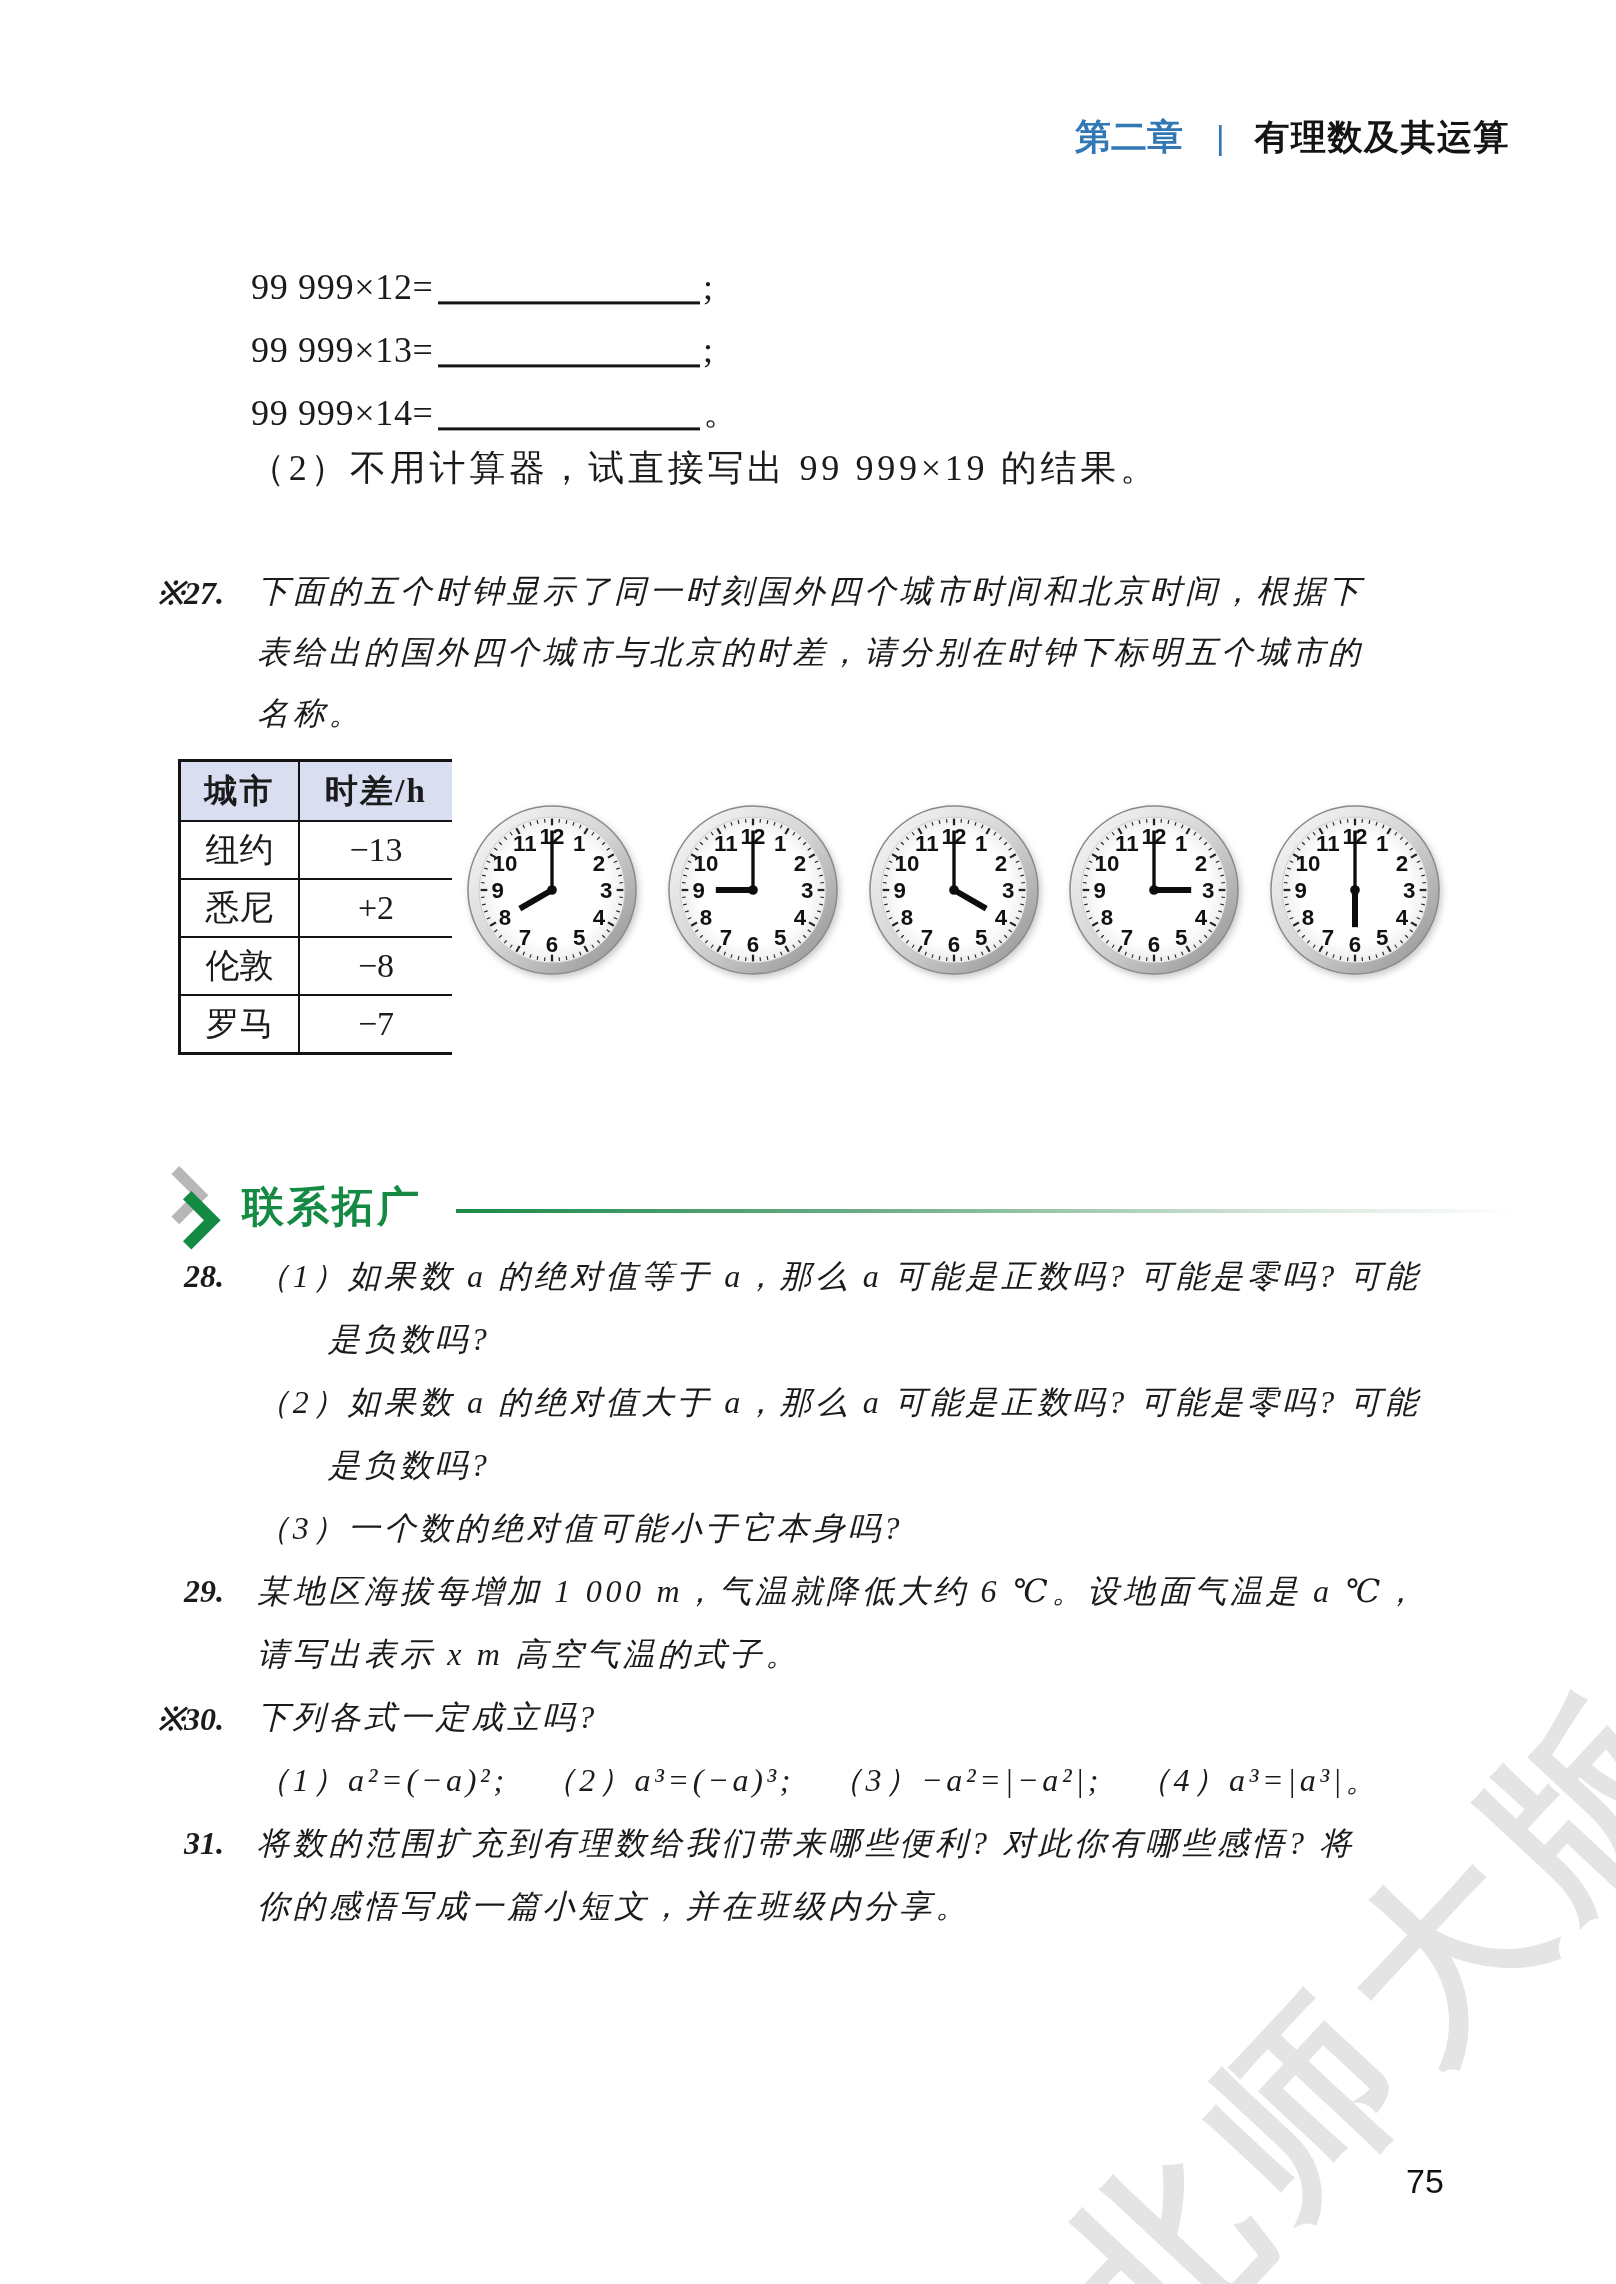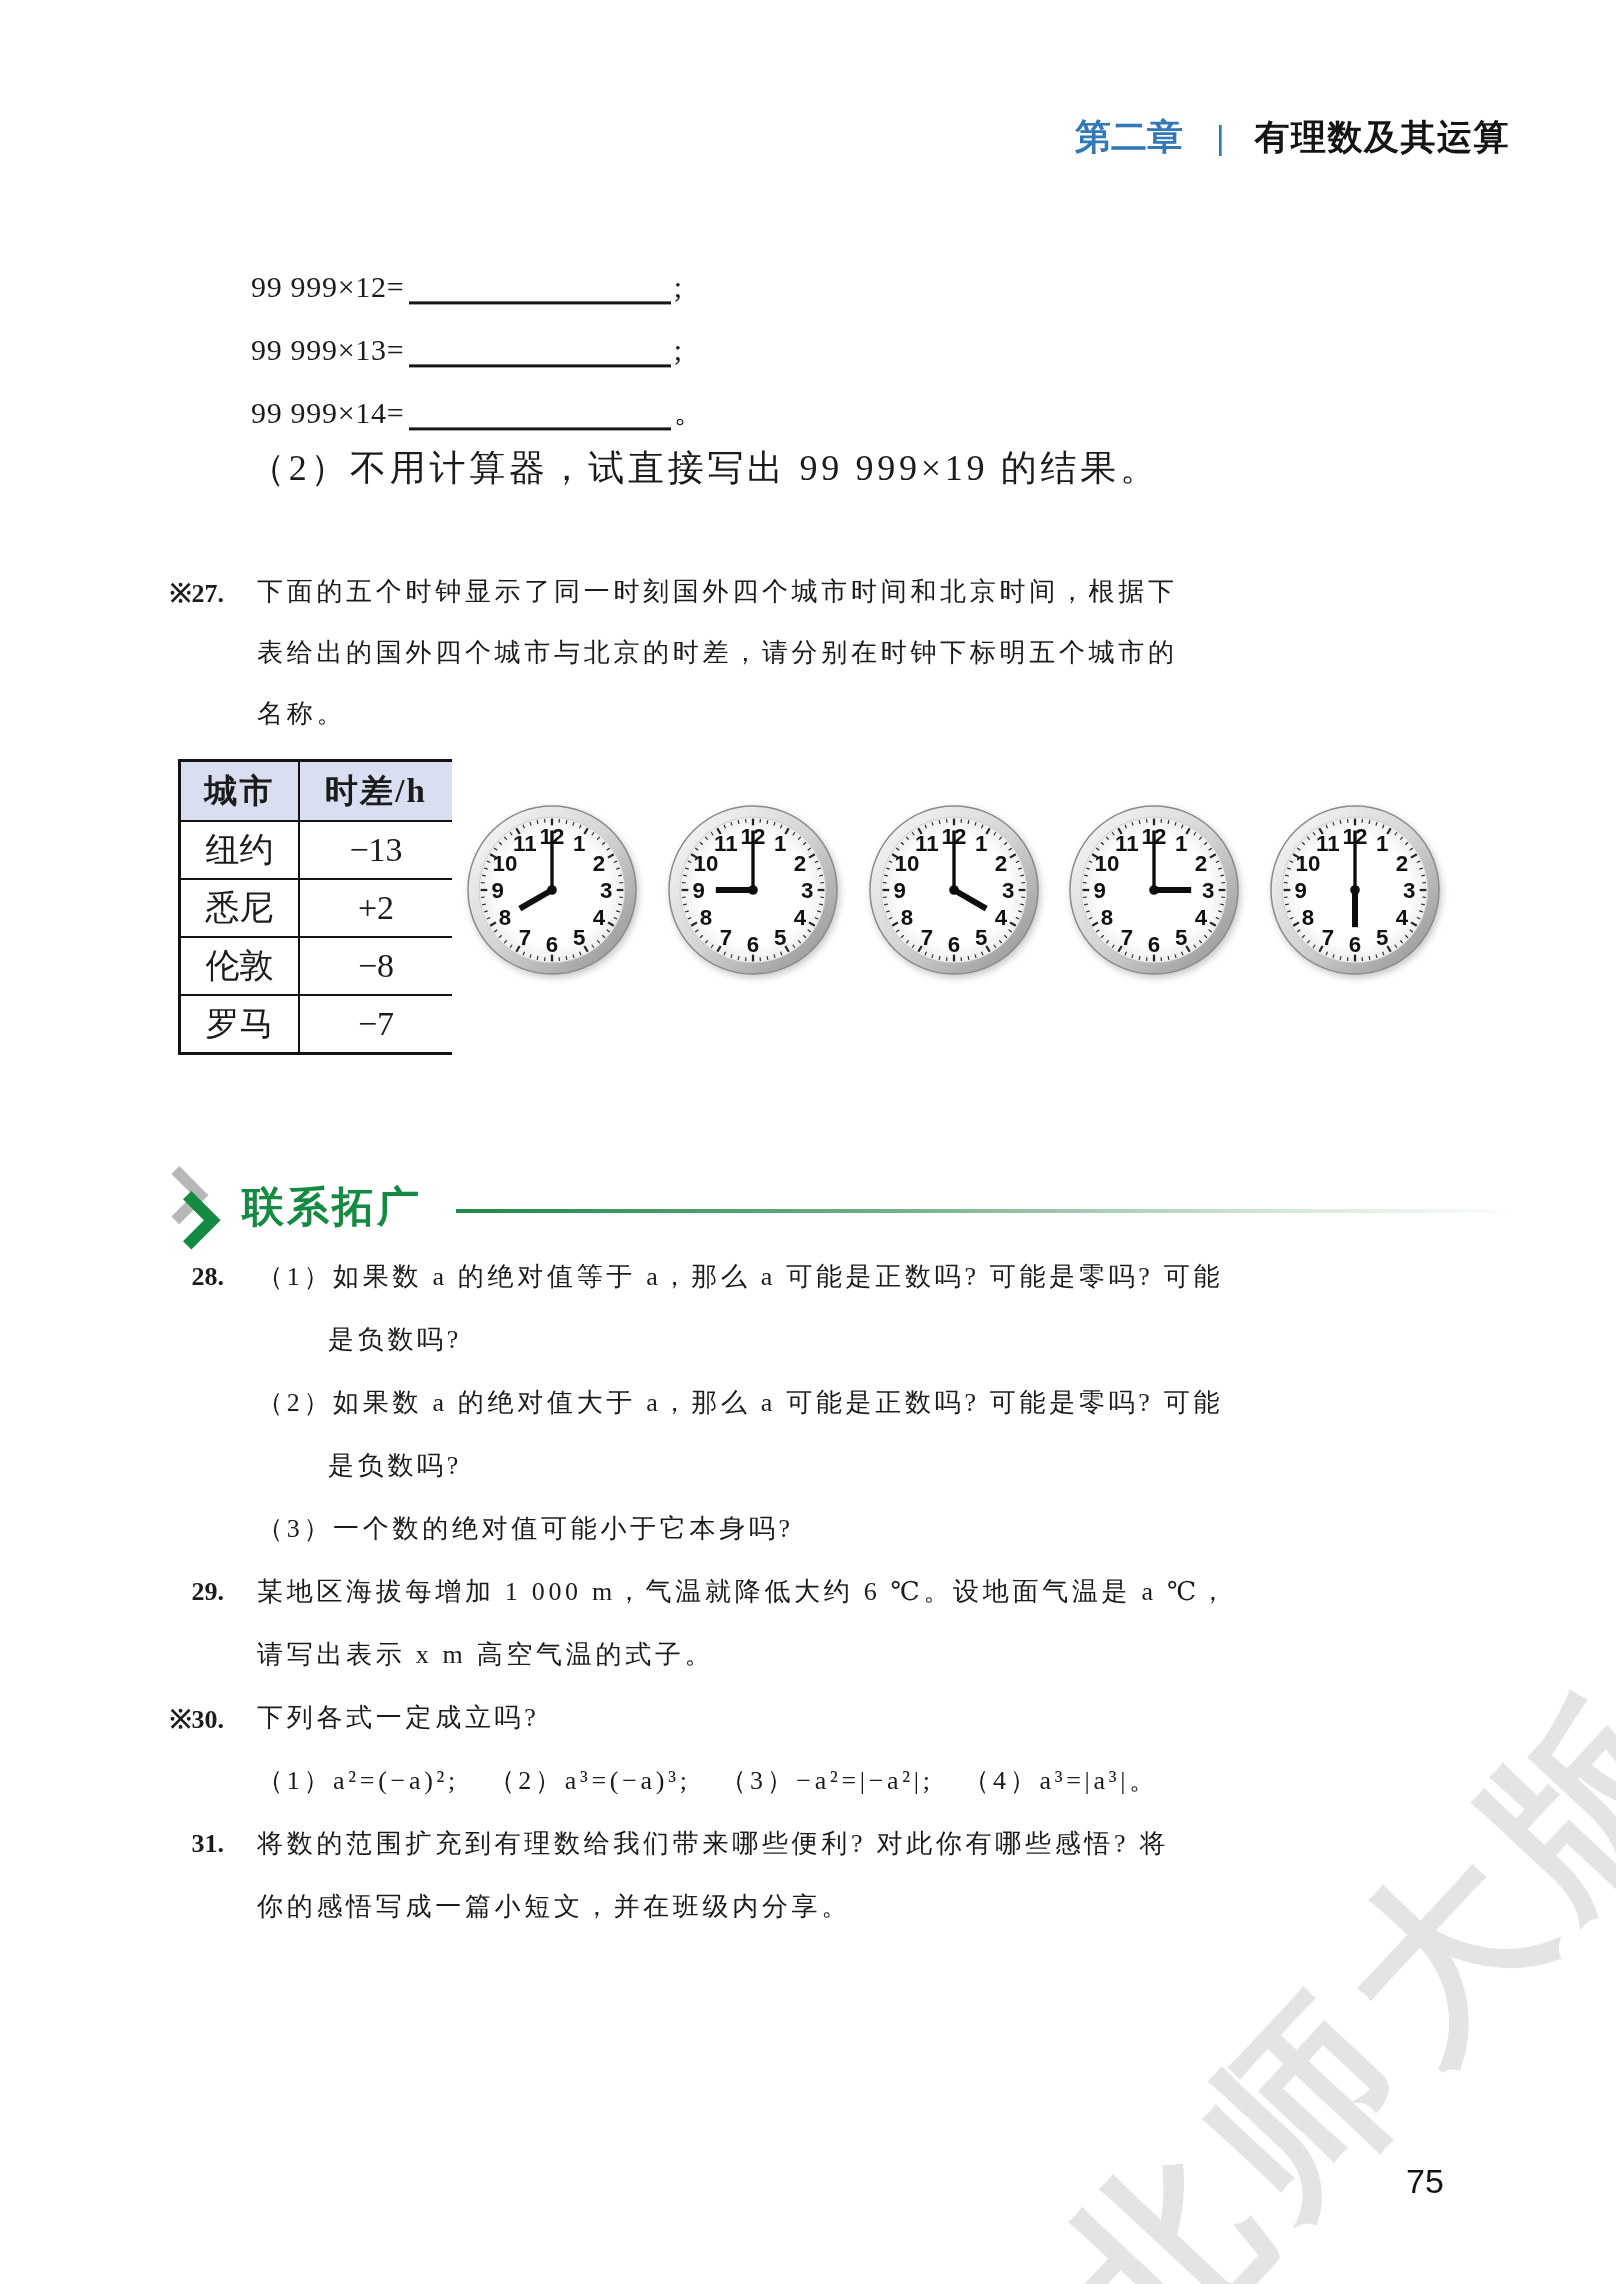--- a/index.html
+++ b/index.html
@@ -19,29 +19,29 @@
   
   .chap-header{
     position:absolute; top:113px; right:106px; display:flex; align-items:center;
     font-family:"Liberation Sans","DejaVu Sans",sans-serif; z-index:1;
   }
   .chap-name{font-size:36px; font-weight:700; color:var(--chapter-blue);}
   .chap-divider{font-size:33px; font-weight:400; color:var(--chapter-blue); margin:0 30px 0 33px;}
   .chap-title{font-size:35px; font-weight:700; color:#141414; letter-spacing:1.5px;font-family:Liberation Serif, serif;}
   
   .equations{position:absolute; left:251px; top:255px; z-index:1;}
-  .eq-row{height:63px; display:flex; align-items:center; font-size:30px; letter-spacing:0.7px;}
+  .eq-row{height:63px; display:flex; align-items:center; font-size:36px; letter-spacing:0.7px;}
   .eq-blank{display:inline-block; width:262px; border-bottom:3px solid #151515; height:0; vertical-align:-4.5px; align-self:center; transform:translateY(16.4px); margin-left:4.5px;}
   .eq-tail{margin-left:3px;}
   
   .sub-block{position:absolute; left:249px; top:437px; z-index:1;}
   .sub-line{height:63px; display:flex; align-items:center; font-size:36px; letter-spacing:3.7px;}
   .q27-block{position:absolute; left:112px; top:561px; width:1450px; z-index:1;}
   .q27-block .prob-line{height:61px;}
-  .prob-line{display:flex; align-items:center; font-size:26px; letter-spacing:3.7px;}
+  .prob-line{display:flex; align-items:center; font-size:32px; letter-spacing:3.7px;font-style:italic;}
   .prob-label{width:112px; flex:none; text-align:right; font-weight:700; letter-spacing:0;}
   .prob-text{padding-left:33px; white-space:nowrap;}
   .prob-text.indent{padding-left:104px;}
   
   .tz-table-wrap{position:absolute; left:178px; top:759px; z-index:1;}
   table.tz{border-collapse:collapse; border-left:3px solid #131313; border-top:3px solid #131313; border-bottom:3px solid #131313;}
   table.tz th, table.tz td{border-bottom:2.2px solid #131313; text-align:center; padding:0;}
   table.tz th:first-child, table.tz td:first-child{border-right:2.2px solid #131313; width:117px;}
   table.tz th:last-child, table.tz td:last-child{width:152px;}
   table.tz th{height:58px; background:var(--table-header-bg); font-size:33px; font-weight:700; letter-spacing:2.2px;}

